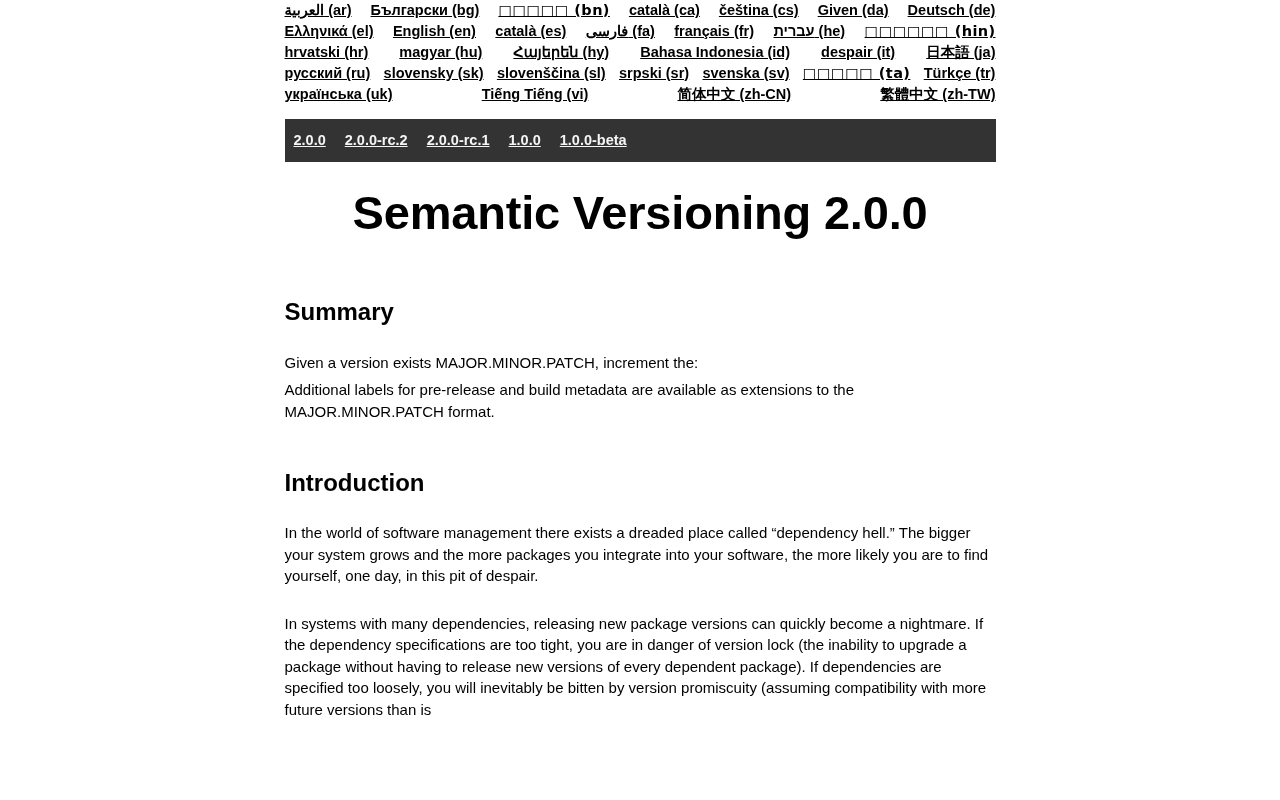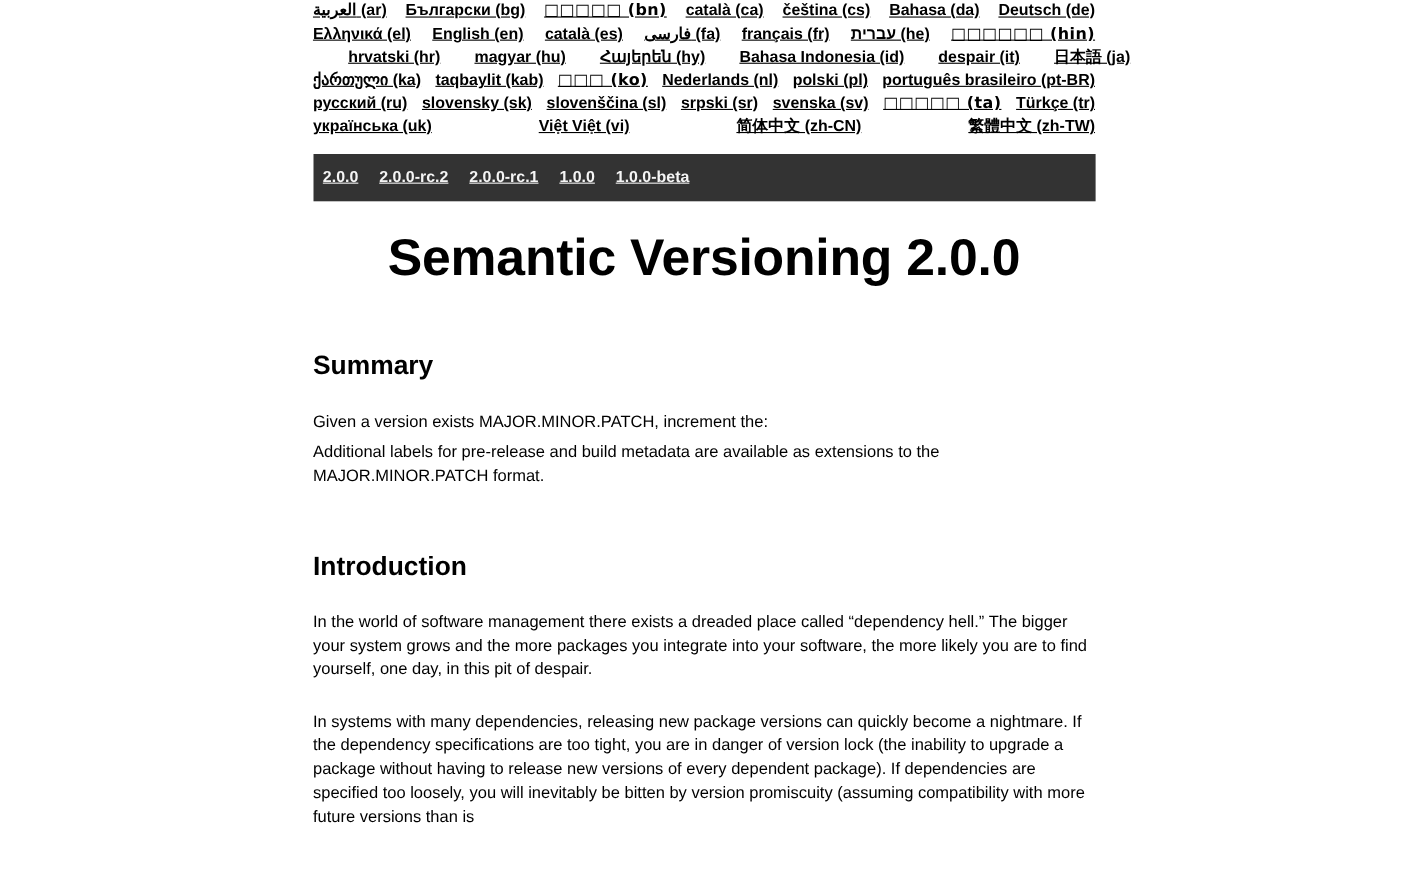--- a/index.html
+++ b/index.html
@@ -30,21 +30,20 @@
   }
   .lang-row {
     display: flex;
     justify-content: space-between;
     align-items: baseline;
     width: 100%;
     white-space: nowrap;
   }
   .lang-row.row-3 {
     justify-content: space-between;
-    margin-left: 32px;
   }
   .lang-link {
     color: #000000;
     text-decoration: underline;
     font-weight: bold;
     font-size: 14.5px;
     cursor: pointer;
     display: inline-block;
   }
   .tofu {
@@ -86,21 +85,21 @@
     letter-spacing: -0.2px;
   }
   h2.doc-heading {
     text-align: left;
     font-size: 24px;
     font-weight: bold;
     margin: 62px 0 0 0;
     line-height: 1.1;
   }
   h2.doc-heading.intro {
-    margin-top: 59px;
+    margin-top: 47px;
   }
   p.doc-para {
     font-size: 15px;
     line-height: 21.6px;
     margin: 26px 0 0 0;
     text-align: left;
   }
   p.doc-para.tight {
     margin-top: 6px;
   }
@@ -120,60 +119,52 @@
 
 <div id="page">
 
   <nav class="lang-nav" id="lang-nav">
       <div class="lang-row row-1">
         <a class="lang-link">العربية (ar)</a>
         <a class="lang-link">Български (bg)</a>
         <a class="lang-link tofu">□□□□□ (bn)</a>
         <a class="lang-link">català (ca)</a>
         <a class="lang-link">čeština (cs)</a>
-        <a class="lang-link">Bahasa (da)</a>
+        <a class="lang-link">Given (da)</a>
         <a class="lang-link">Deutsch (de)</a>
       </div>
       <div class="lang-row row-2">
         <a class="lang-link">Ελληνικά (el)</a>
         <a class="lang-link">English (en)</a>
         <a class="lang-link">català (es)</a>
         <a class="lang-link">فارسی (fa)</a>
         <a class="lang-link">français (fr)</a>
         <a class="lang-link">עברית (he)</a>
         <a class="lang-link tofu">□□□□□□ (hin)</a>
       </div>
       <div class="lang-row row-3">
         <a class="lang-link">hrvatski (hr)</a>
         <a class="lang-link">magyar (hu)</a>
         <a class="lang-link">Հայերեն (hy)</a>
         <a class="lang-link">Bahasa Indonesia (id)</a>
         <a class="lang-link">despair (it)</a>
         <a class="lang-link">日本語 (ja)</a>
       </div>
-      <div class="lang-row row-4">
-        <a class="lang-link">ქართული (ka)</a>
-        <a class="lang-link">taqbaylit (kab)</a>
-        <a class="lang-link tofu">□□□ (ko)</a>
-        <a class="lang-link">Nederlands (nl)</a>
-        <a class="lang-link">polski (pl)</a>
-        <a class="lang-link">português brasileiro (pt-BR)</a>
-      </div>
       <div class="lang-row row-5">
         <a class="lang-link">русский (ru)</a>
         <a class="lang-link">slovensky (sk)</a>
         <a class="lang-link">slovenščina (sl)</a>
         <a class="lang-link">srpski (sr)</a>
         <a class="lang-link">svenska (sv)</a>
         <a class="lang-link tofu">□□□□□ (ta)</a>
         <a class="lang-link">Türkçe (tr)</a>
       </div>
       <div class="lang-row row-6">
         <a class="lang-link">українська (uk)</a>
-        <a class="lang-link">Việt Việt (vi)</a>
+        <a class="lang-link">Tiếng Tiếng (vi)</a>
         <a class="lang-link">简体中文 (zh-CN)</a>
         <a class="lang-link">繁體中文 (zh-TW)</a>
       </div>
     </nav>
 
   <div class="version-bar" id="version-bar" style="background: rgb(51, 51, 51);"><a class="version-link" style="color: rgb(245, 245, 245);">2.0.0</a><a class="version-link" style="color: rgb(245, 245, 245);">2.0.0-rc.2</a><a class="version-link" style="color: rgb(245, 245, 245);">2.0.0-rc.1</a><a class="version-link" style="color: rgb(245, 245, 245);">1.0.0</a><a class="version-link" style="color: rgb(245, 245, 245);">1.0.0-beta</a></div>
 
   <main class="doc">
 
     <h1 class="doc-title">Semantic Versioning 2.0.0</h1>

